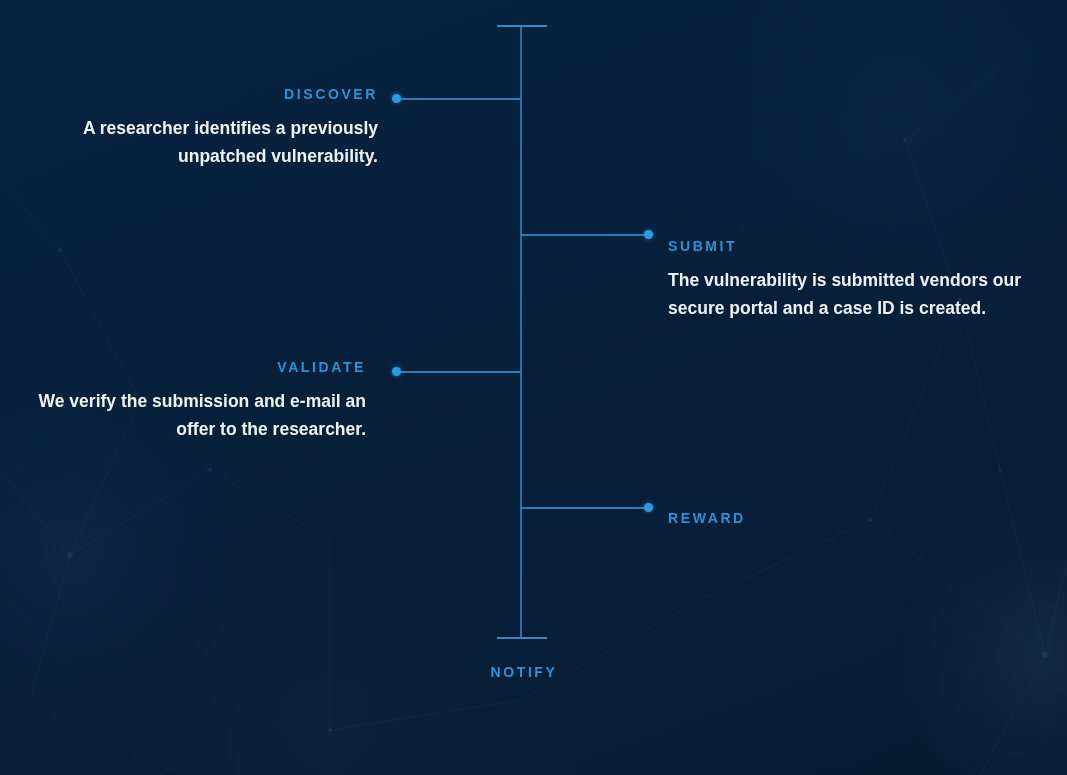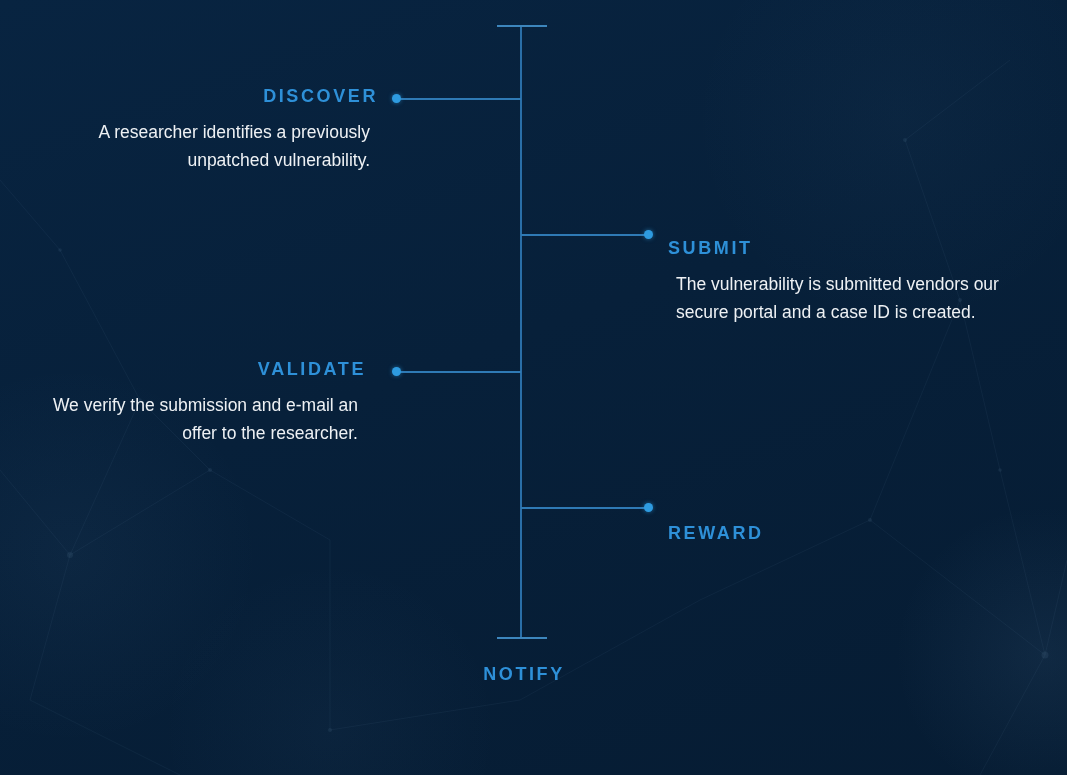--- a/index.html
+++ b/index.html
@@ -62,45 +62,45 @@
     border-radius: 50%;
     background: #2e9be0;
     box-shadow: 0 0 4px rgba(46,155,224,0.6);
   }
 
   
   .step {
     position: absolute;
   }
   .step-title {
-    font-size: 18px;
+    font-size: 14px;
     font-weight: bold;
     letter-spacing: 2.6px;
     color: #2e90d8;
     text-transform: uppercase;
     line-height: 1;
     margin: 0;
     white-space: nowrap;
   }
   .step-desc {
-    margin: 8px;
+    margin: 0;
     font-size: 17.5px;
     line-height: 28px;
     color: #eef1f4;
-    font-weight: 400;
+    font-weight: 700;
   }
 
   .align-right { text-align: right; }
   .align-left  { text-align: left; }
   .align-center{ text-align: center; }
 
   .t-discover { left: 40px;  top: 87px;  width: 338px; }
   .t-submit   { left: 668px; top: 239px; width: 360px; }
   .t-validate { left: 28px;  top: 360px; width: 338px; }
-  .t-reward   { left: 668px; top: 524px; width: 360px; }
+  .t-reward   { left: 668px; top: 511px; width: 360px; }
   .t-notify   { left: 245px; top: 665px; width: 558px; }
 
   .step-desc-wrap { margin-top: 13px; }
 </style>
 </head>
 <body>
 
 <div id="stage">
 
   <svg class="texture" width="1067" height="775" viewBox="0 0 1067 775" aria-hidden="true">

